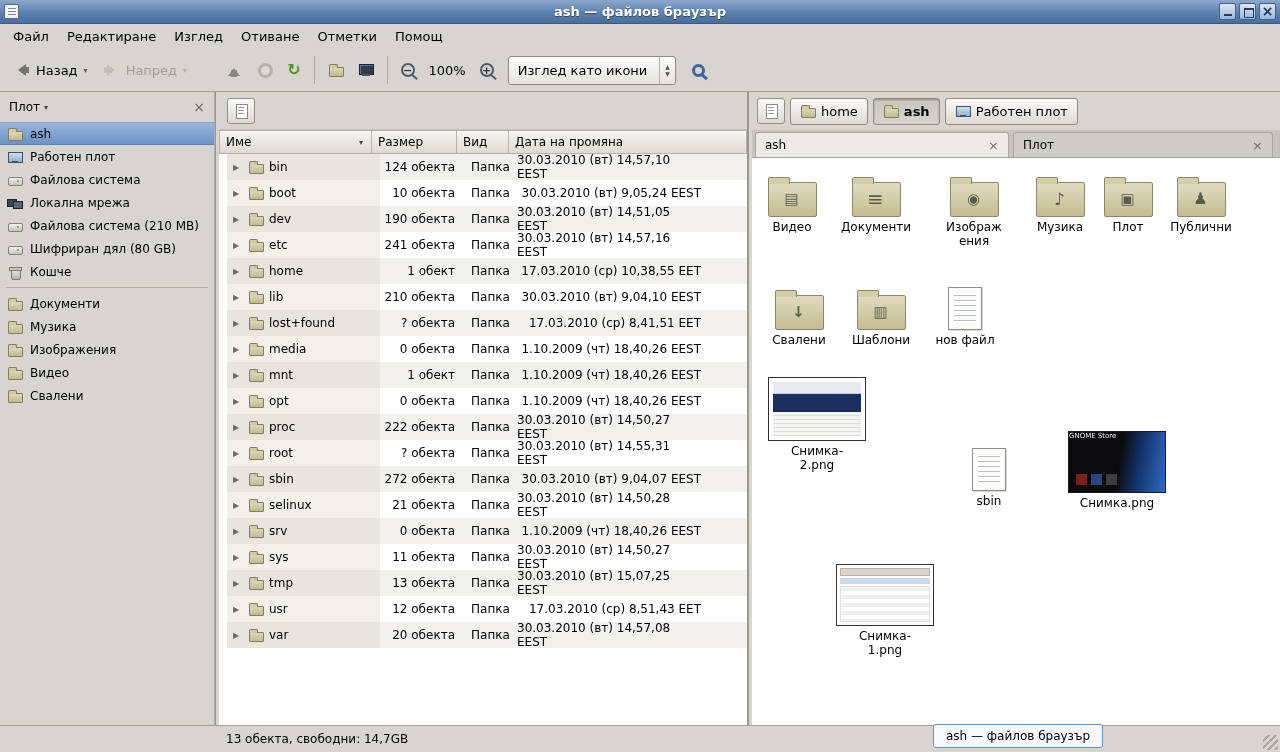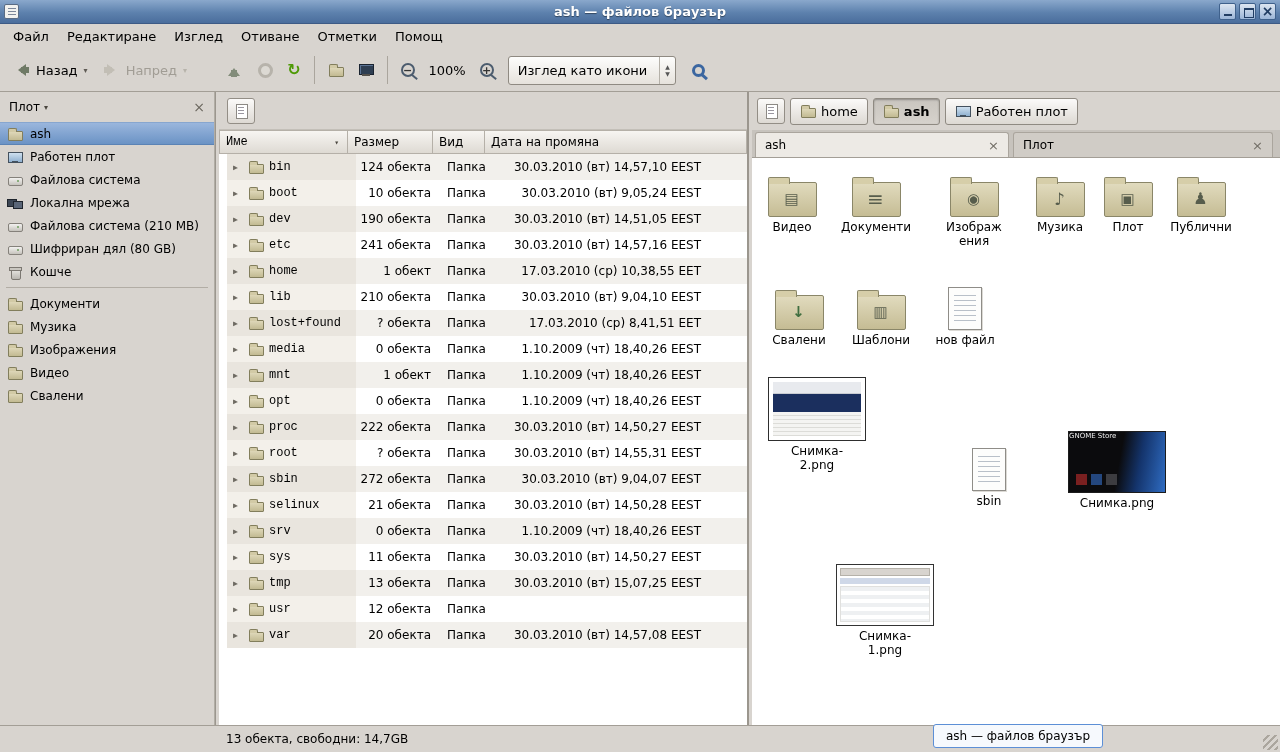--- a/index.html
+++ b/index.html
@@ -96,21 +96,21 @@
   
   .tree-pane{width:529px;flex:none;display:flex;flex-direction:column;background:#fff;border-right:1px solid #9b968e;}
   .tree-top{height:38px;background:#d8d4cf;display:flex;align-items:center;padding:0 8px;border-bottom:1px solid #c3bfb8;}
   .small-btn{width:28px;height:26px;border:1px solid #938e86;border-radius:3px;
     background:linear-gradient(#fbfaf9,#ddd9d3);display:flex;align-items:center;justify-content:center;}
   .tree-header{display:flex;height:24px;flex:none;}
   .th{background:linear-gradient(#f7f5f2,#dedad3);border:1px solid #b5b0a8;border-left:none;
     display:flex;align-items:center;padding:0 6px;font-size:12px;}
   .th:first-child{border-left:1px solid #b5b0a8;}
   .sort-arrow{margin-left:auto;font-size:8px;color:#4a463f;padding-right:2px;}
-  .tcol1{width:129px;flex:none;font-family:Liberation Mono, monospace;}
+  .tcol1{width:153px;flex:none;}
   .tcol2{width:85px;flex:none;}
   .tcol3{width:52px;flex:none;}
   .tcol4{flex:1;}
   .tree-body{flex:1;overflow:hidden;padding-left:8px;}
   .tree-row{display:flex;height:26px;align-items:stretch;}
   .tree-row:nth-of-type(odd){background:#f2f0ec;}
   .tc{display:flex;align-items:center;}
   .tree-row .tcol1{background:#f3f0ea;padding-left:6px;gap:5px;}
   .tree-row:nth-of-type(odd) .tcol1{background:#e9e5de;}
   .expander{width:10px;font-size:8px;color:#6e6a62;flex:none;}
@@ -569,20 +569,21 @@
         </div>
 
         <div class="tree-row type-Папка">
           <div class="tc tcol1">
             <span class="expander"></span>
             <span class="mini mini-folder"></span>
             <span>usr</span>
           </div>
           <div class="tc tcol2">12 обекта</div>
           <div class="tc tcol3">Папка</div>
+          <div class="tc tcol4">17.03.2010 (ср) 8,51,43 EET</div>
         </div>
 
         <div class="tree-row type-Папка">
           <div class="tc tcol1">
             <span class="expander"></span>
             <span class="mini mini-folder"></span>
             <span>var</span>
           </div>
           <div class="tc tcol2">20 обекта</div>
           <div class="tc tcol3">Папка</div>

